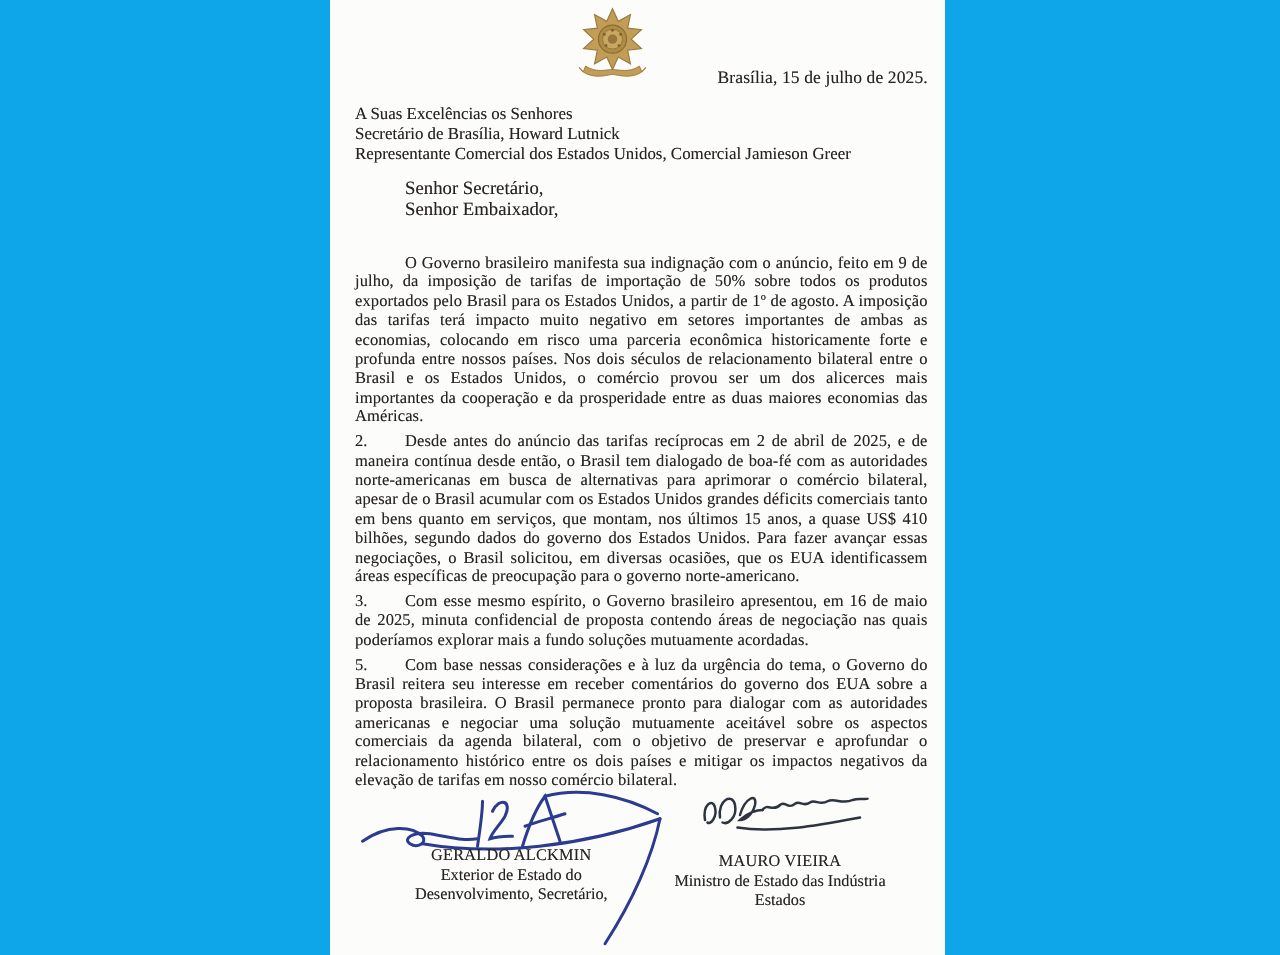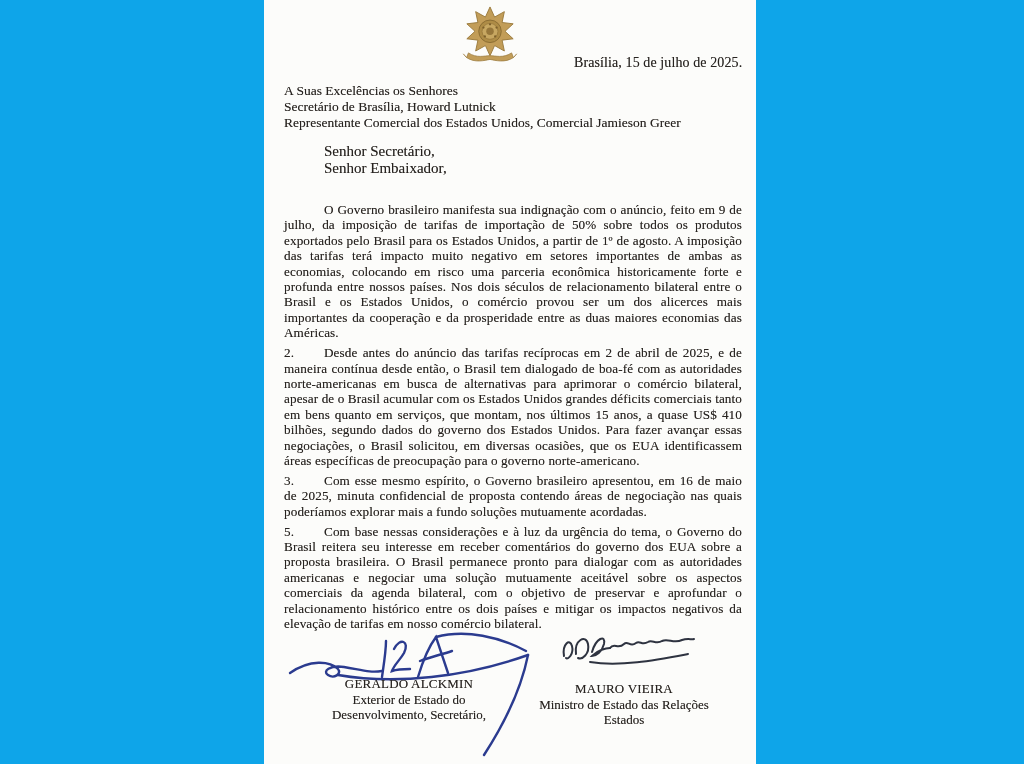--- a/index.html
+++ b/index.html
@@ -99,19 +99,19 @@
       <div class="sig-name">GERALDO ALCKMIN</div>
       <div class="sig-titles" id="sig-titles-0">
           <div>Exterior de Estado do</div>
           <div>Desenvolvimento, Secretário,</div>
         </div>
     </div>
 
     <div class="sig-block sig-right-block">
       <div class="sig-name">MAURO VIEIRA</div>
       <div class="sig-titles" id="sig-titles-1">
-          <div>Ministro de Estado das Relações</div>
+          <div>Ministro de Estado das Indústria</div>
           <div>Estados</div>
         </div>
     </div>
 
   </div>
 </div>
 
 </body></html>

